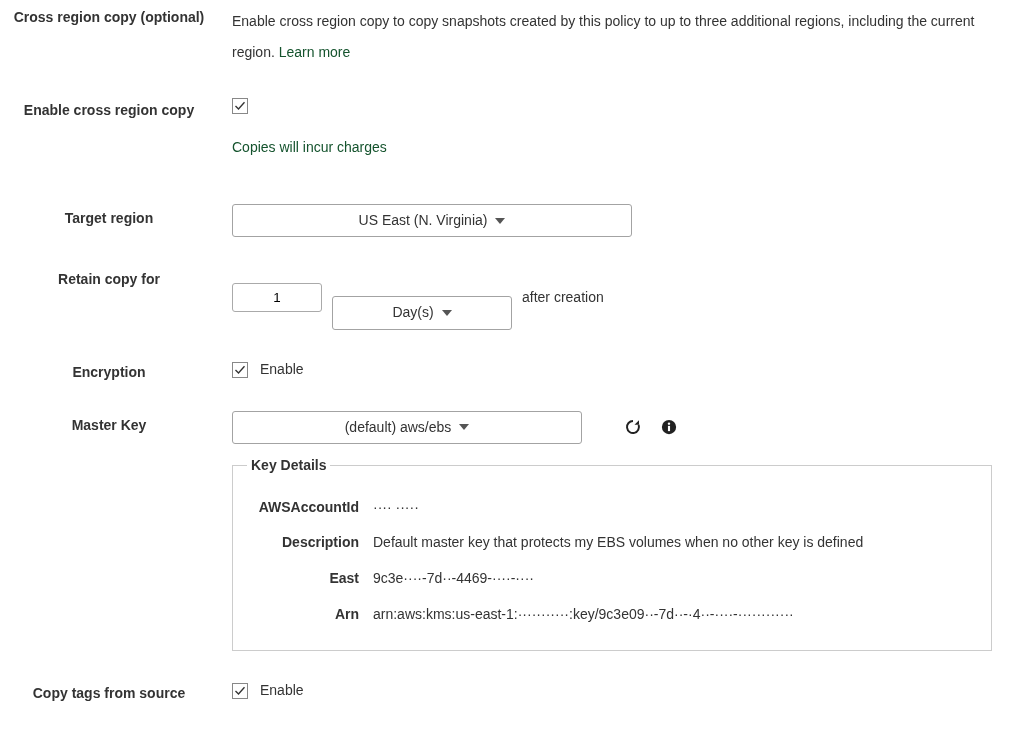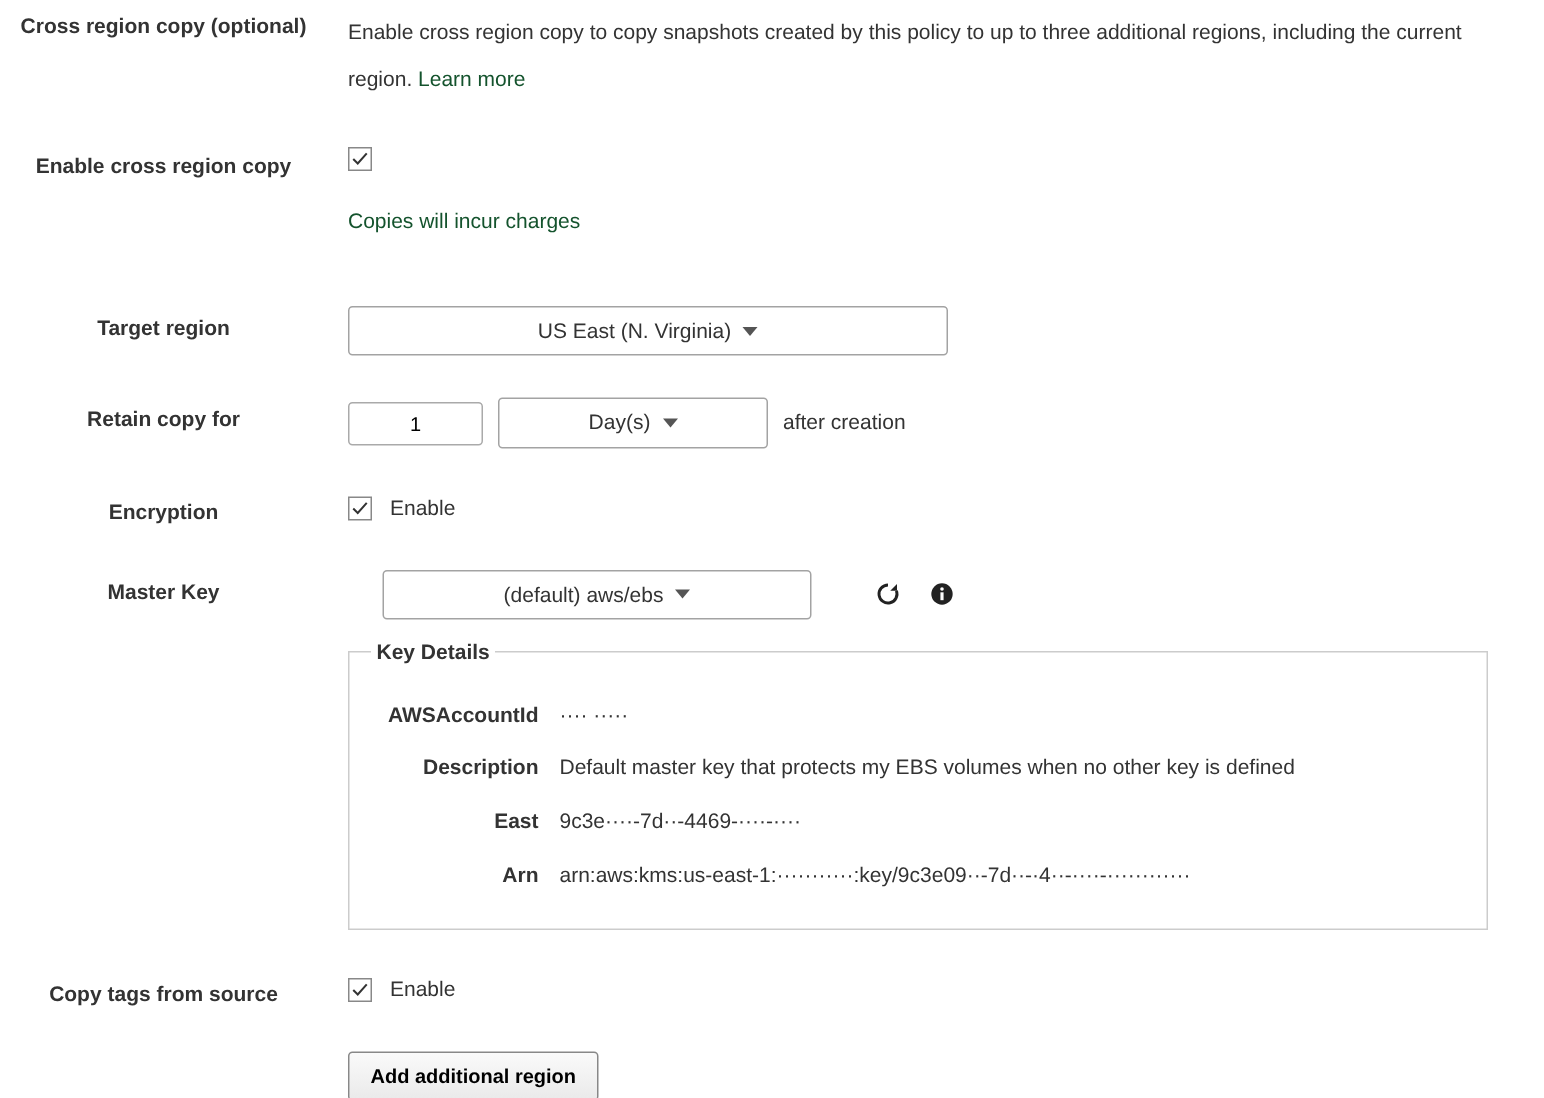--- a/index.html
+++ b/index.html
@@ -64,21 +64,21 @@
     align-items: center;
     justify-content: center;
     border: 1px solid #a3a3a3;
     border-radius: 3px;
     padding: 6px 10px;
     background: #fff;
     cursor: pointer;
     min-width: 180px;
   }
   .select.wide { width: 400px; }
-  .select.medium { width: 286px; margin-left: 23px; }
+  .select.medium { width: 350px; }
   .caret {
     width: 0; height: 0;
     border-left: 5px solid transparent;
     border-right: 5px solid transparent;
     border-top: 6px solid #555;
     margin-left: 8px;
     flex-shrink: 0;
   }
   .num-input {
     width: 90px;
@@ -197,21 +197,21 @@
 
 <div class="spacer"></div>
 
 <div class="row">
   <div class="label-col">
     <span>Retain copy for</span>
   </div>
   <div class="content-col">
     <div class="inline-group">
       <input class="num-input" value="1" style="">
-      <div class="select" style="width:150px;">
+      <div class="select" style="width:150px;margin-top:31px;">
         <span>Day(s)</span>
         <span class="caret"></span>
       </div>
       <span>after creation</span>
     </div>
   </div>
 </div>
 
 <div class="spacer"></div>
 

